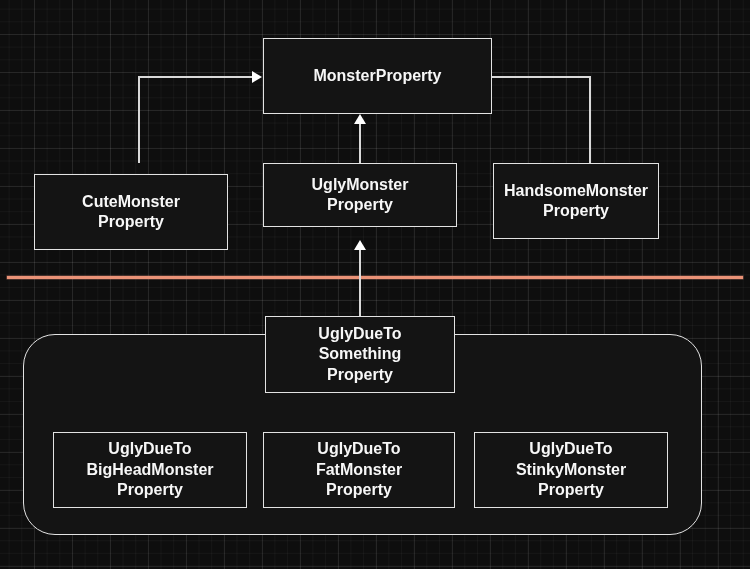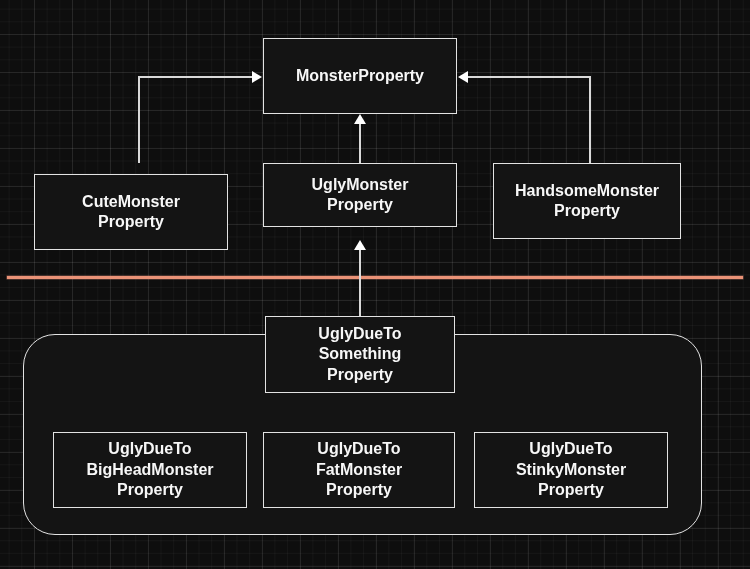--- a/index.html
+++ b/index.html
@@ -101,29 +101,29 @@
   <div class="conn" style="left:589px; top:77px; width:2px; height:86px;"></div>
   <div class="conn" style="left:468px; top:76px; width:123px; height:2px;"></div>
   <div class="arrow left" style="left:458px; top:71px;"></div>
 
   <div class="conn" style="left:359px; top:122px; width:2px; height:41px;"></div>
   <div class="arrow up" style="left:354px; top:114px;"></div>
 
   <div class="conn" style="left:359px; top:248px; width:2px; height:68px;"></div>
   <div class="arrow up" style="left:354px; top:240px;"></div>
 
-  <div class="node" style="left:263px; top:38px; width:194px; height:76px;">MonsterProperty</div>
+  <div class="node" style="left:263px; top:38px; width:229px; height:76px;">MonsterProperty</div>
 
   <div class="node" style="left:34px; top:163px; width:194px; height:76px;margin-top:11px;">CuteMonster
 Property</div>
 
   <div class="node" style="left:263px; top:163px; width:194px; height:64px;">UglyMonster
 Property</div>
 
-  <div class="node" style="left:493px; top:163px; width:188px; height:76px;">HandsomeMonster
+  <div class="node" style="left:493px; top:163px; width:166px; height:76px;">HandsomeMonster
 Property</div>
 
   <div class="node" style="left:265px; top:316px; width:190px; height:77px;">UglyDueTo
 Something
 Property</div>
 
   <div class="node" style="left:53px; top:432px; width:194px; height:76px;">UglyDueTo
 BigHeadMonster
 Property</div>
 

